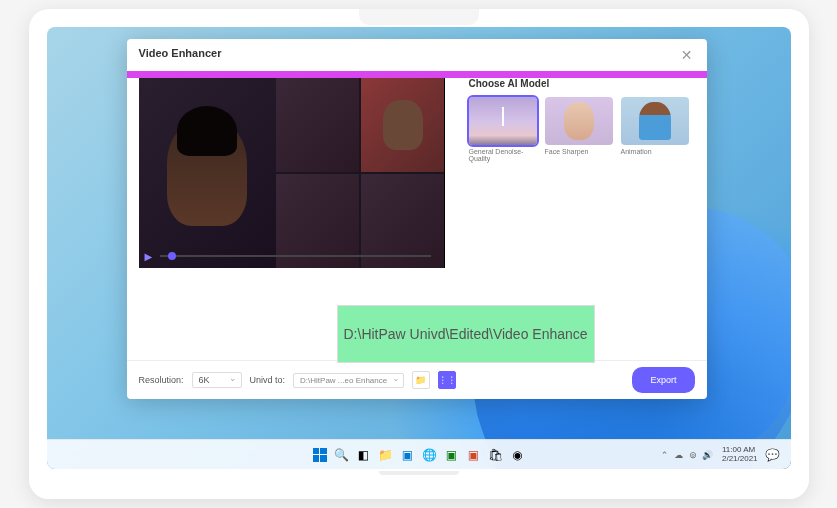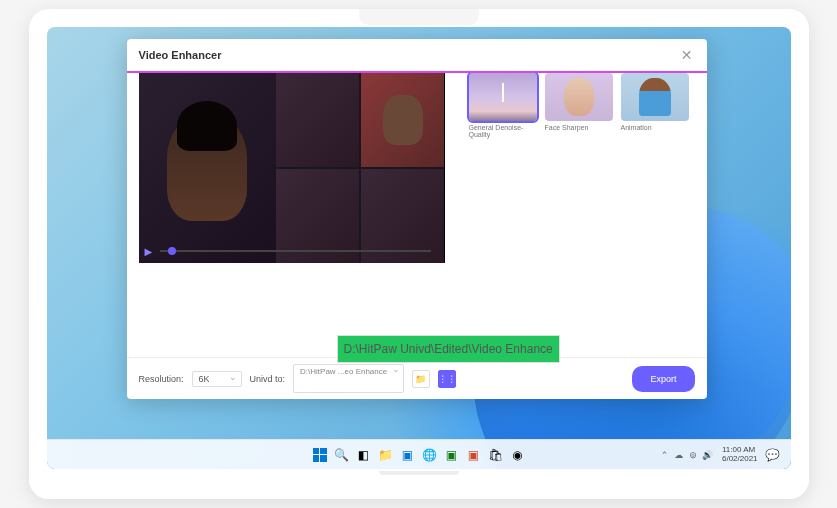--- a/index.html
+++ b/index.html
@@ -4,21 +4,21 @@
 <style>
 * { margin: 0; padding: 0; box-sizing: border-box; font-family: -apple-system, BlinkMacSystemFont, "Segoe UI", sans-serif; }
 body { width: 837px; height: 508px; background: #f5f5f5; display: flex; align-items: center; justify-content: center; }
 .laptop { width: 780px; height: 490px; background: #fff; border-radius: 20px; position: relative; box-shadow: 0 4px 20px rgba(0,0,0,0.1); }
 .laptop-notch { position: absolute; top: 0; left: 50%; transform: translateX(-50%); width: 120px; height: 16px; background: #f5f5f5; border-radius: 0 0 10px 10px; z-index: 100; }
 .screen { position: absolute; top: 18px; left: 18px; right: 18px; bottom: 30px; border-radius: 8px; overflow: hidden; background: linear-gradient(135deg, #a8d5e8 0%, #7ec4e8 40%, #4a9dd8 100%); }
 .wallpaper-swirl { position: absolute; bottom: 0; right: 0; width: 60%; height: 70%; background: radial-gradient(ellipse at 70% 80%, #0066cc 0%, #3399ff 30%, transparent 60%); opacity: 0.8; border-radius: 50% 20% 30% 40%; }
 .wallpaper-swirl2 { position: absolute; bottom: -50px; right: -30px; width: 350px; height: 300px; background: linear-gradient(45deg, #0052cc, #66b3ff); border-radius: 50% 40% 60% 30%; opacity: 0.7; transform: rotate(-20deg); }
 
 .app-window { position: absolute; top: 12px; left: 80px; width: 580px; height: 360px; background: #fff; border-radius: 4px; box-shadow: 0 4px 24px rgba(0,0,0,0.2); display: flex; flex-direction: column; }
-.app-header { display: flex; align-items: center; justify-content: space-between; padding: 8px 12px; border-bottom: 2px solid #d946ef; }
+.app-header { display: flex; justify-content: space-between; padding: 8px 12px; border-bottom: 7px solid #d946ef; }
 .app-title { font-size: 11px; font-weight: 600; color: #333; }
 .close-btn { width: 16px; height: 16px; display: flex; align-items: center; justify-content: center; cursor: pointer; color: #999; font-size: 14px; }
 .app-body { display: flex; flex: 1; overflow: hidden; }
 .left-panel { width: 330px; padding: 0 12px 8px 12px; display: flex; flex-direction: column; }
 .video-player { width: 100%; height: 190px; background: #000; position: relative; display: flex; }
 .video-content { display: flex; width: 100%; height: 100%; }
 .video-left { width: 45%; background: linear-gradient(135deg, #2a1f2e, #1a0f1e); display: flex; align-items: center; justify-content: center; }
 .face1 { width: 80px; height: 105px; background: linear-gradient(180deg, #3d2820, #5a3828); border-radius: 40% 40% 30% 30%; position: relative; }
 .face1::before { content: ''; position: absolute; top: -15px; left: 10px; right: 10px; height: 50px; background: #0a0505; border-radius: 50% 50% 20% 20%; }
 .video-right { width: 55%; display: grid; grid-template-columns: 1fr 1fr; grid-template-rows: 1fr 1fr; gap: 2px; background: #1a1520; }
@@ -27,27 +27,27 @@
 .face2 { width: 40px; height: 50px; background: #6a4838; border-radius: 40% 40% 30% 30%; }
 .play-controls { position: absolute; bottom: 0; left: 0; right: 0; height: 24px; display: flex; align-items: center; padding: 0 6px; }
 .play-btn { color: #8b7fff; font-size: 10px; cursor: pointer; }
 .progress-bar { flex: 1; height: 2px; background: #444; margin: 0 8px; position: relative; }
 .progress-thumb { position: absolute; left: 3%; top: -3px; width: 8px; height: 8px; background: #6b5fff; border-radius: 50%; }
 .time-row { display: flex; justify-content: space-between; align-items: center; margin-top: 8px; font-size: 9px; color: #666; }
 .replace-link { color: #6b5fff; font-size: 9px; display: flex; align-items: center; gap: 3px; cursor: pointer; }
 .preview-btn { border: 1px solid #6b5fff; color: #6b5fff; background: #fff; padding: 3px 10px; border-radius: 10px; font-size: 9px; cursor: pointer; }
 .right-actions { display: flex; align-items: center; gap: 8px; }
 
-.tooltip { position: absolute; background: #22c55e; border: 1px solid #ddd; padding: 6px 6px; font-size: 12px; color: #555; left: 210px; bottom: 36px; }
+.tooltip { position: absolute; background: #86efac; border: 1px solid #ddd; padding: 20px 6px; font-size: 14px; color: #555; left: 210px; bottom: 36px; }
 
 .bottom-bar { border-top: 1px solid #eee; padding: 6px 12px; display: flex; align-items: center; gap: 8px; font-size: 9px; color: #555; margin-top: 35px; }
 .bottom-bar label { font-size: 9px; }
 .select-box { border: 1px solid #ddd; padding: 2px 16px 2px 6px; font-size: 9px; color: #555; background: #fff; border-radius: 2px; position: relative; min-width: 50px; }
 .select-box::after { content: '⌄'; position: absolute; right: 4px; top: 0; color: #aaa; }
-.path-box { border: 1px solid #ddd; padding: 2px 16px 16px 6px; font-size: 8px; color: #888; background: #fff; border-radius: 2px; min-width: 110px; position: relative; text-align: center; }
+.path-box { border: 1px solid #ddd; padding: 2px 16px 2px 6px; font-size: 8px; color: #888; background: #fff; border-radius: 2px; min-width: 110px; position: relative; text-align: center; }
 .path-box::after { content: '⌄'; position: absolute; right: 4px; top: 0; color: #aaa; }
 .icon-btn { width: 18px; height: 18px; border: 1px solid #ddd; border-radius: 2px; display: flex; align-items: center; justify-content: center; font-size: 9px; cursor: pointer; color: #888; }
 .icon-btn.purple { background: #6b5fff; color: #fff; border-color: #6b5fff; }
 .export-btn { margin-left: auto; background: #6b5fff; color: #fff; border: none; padding: 8px 18px; border-radius: 10px; font-size: 9px; cursor: pointer; }
 
 .right-panel { flex: 1; padding: 0 12px; }
 .panel-title { font-size: 10px; font-weight: 600; color: #333; margin-bottom: 8px; }
 .model-grid { display: flex; flex-wrap: wrap; gap: 8px; }
 .model-card { width: 68px; cursor: pointer; }
 .model-thumb { width: 68px; height: 48px; border-radius: 4px; margin-bottom: 3px; }
@@ -105,20 +105,21 @@
             </div>
             <div class="play-controls">
               <div class="play-btn">▶</div>
               <div class="progress-bar">
                 <div class="progress-thumb"></div>
               </div>
             </div>
           </div>
         </div>
         <div class="right-panel">
+          <div class="panel-title">Choose AI Model</div>
           <div class="model-grid">
             <div class="model-card selected">
               <div class="model-thumb thumb-denoise"></div>
               <div class="model-label">General Denoise-Quality</div>
             </div>
             <div class="model-card">
               <div class="model-thumb thumb-face"></div>
               <div class="model-label">Face Sharpen</div>
             </div>
             <div class="model-card">
@@ -186,20 +187,20 @@
       </div>
       <div class="taskbar-right">
         <div class="tray-icons">
           <span>⌃</span>
           <span>☁</span>
           <span>⊚</span>
           <span>🔊</span>
         </div>
         <div class="clock">
           <div>11:00 AM</div>
-          <div>6/02/2021</div>
+          <div>2/21/2021</div>
         </div>
         <span class="notif-icon">💬</span>
       </div>
     </div>
   </div>
   <div class="laptop-base"></div>
 </div>
 
 </body></html>

